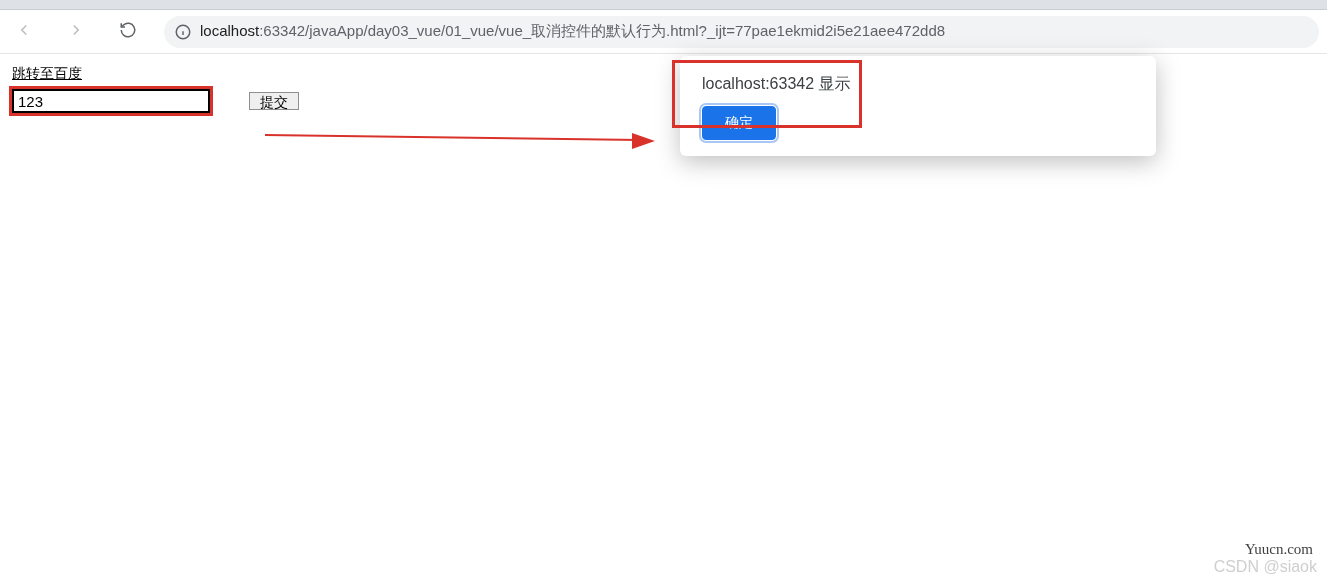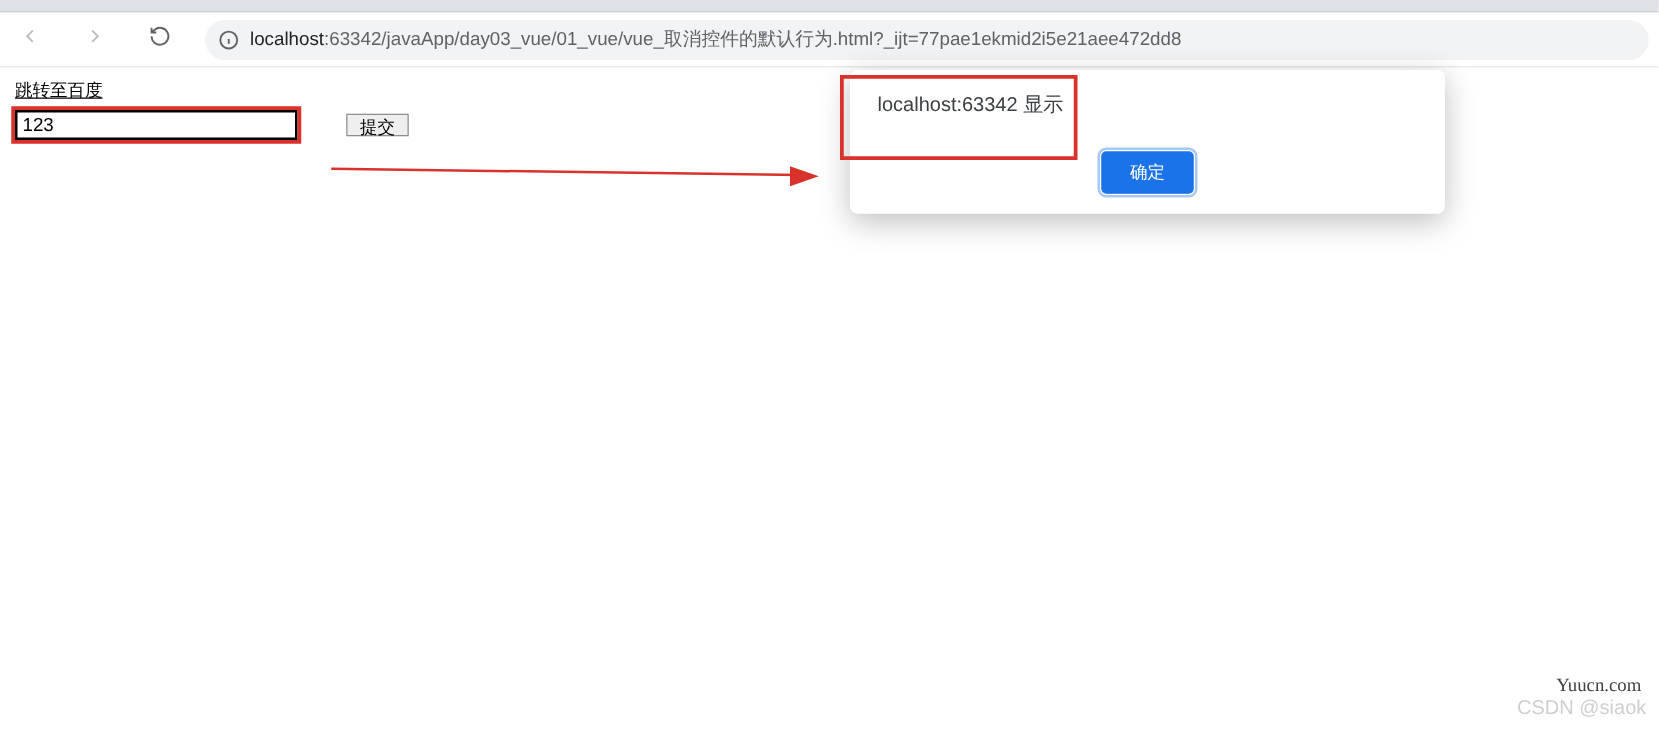--- a/index.html
+++ b/index.html
@@ -74,21 +74,21 @@
     text-decoration: underline;
     font-size: 14px;
   }
   .form-row {
     margin-top: 6px;
     display: flex;
     align-items: center;
     gap: 6px;
   }
   .text-input {
-    width: 226px;
+    width: 198px;
     height: 24px;
     border: 2px solid #000;
     outline: 3px solid #d8322b;
     outline-offset: 0;
     padding: 0 4px;
     font-size: 15px;
     font-family: inherit;
   }
   .submit-btn {
     height: 18px;
@@ -134,22 +134,22 @@
     position: absolute;
     left: -8px;
     top: 4px;
     width: 190px;
     height: 68px;
     border: 3px solid #d8322b;
     pointer-events: none;
   }
   .dialog-actions {
     display: flex;
-    justify-content: center;
-    margin-top: 26px;
+    justify-content: flex-start;
+    margin-top: 11px;
   }
   .ok-btn {
     background: #1a73e8;
     color: #fff;
     border: 1px solid #1a73e8;
     outline: 2px solid #a9c7f5;
     outline-offset: 1px;
     border-radius: 4px;
     padding: 7px 22px;
     font-size: 14px;

